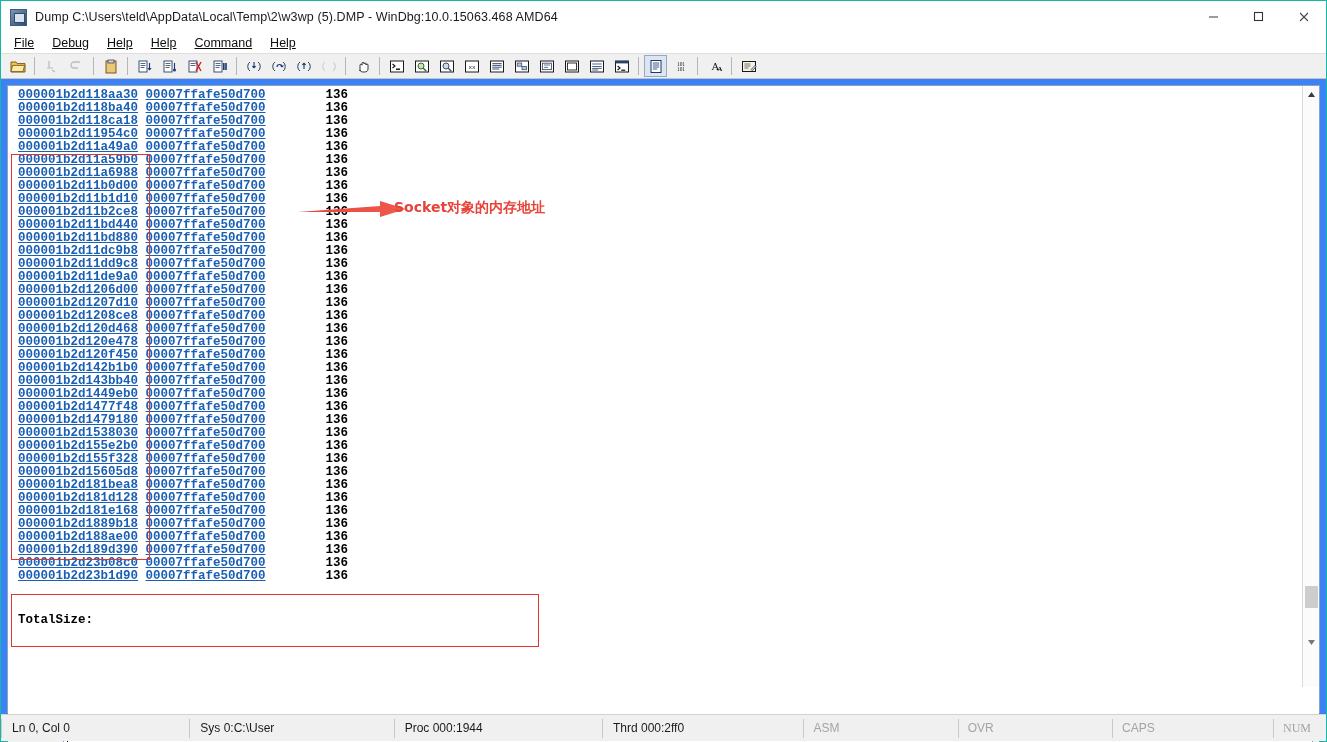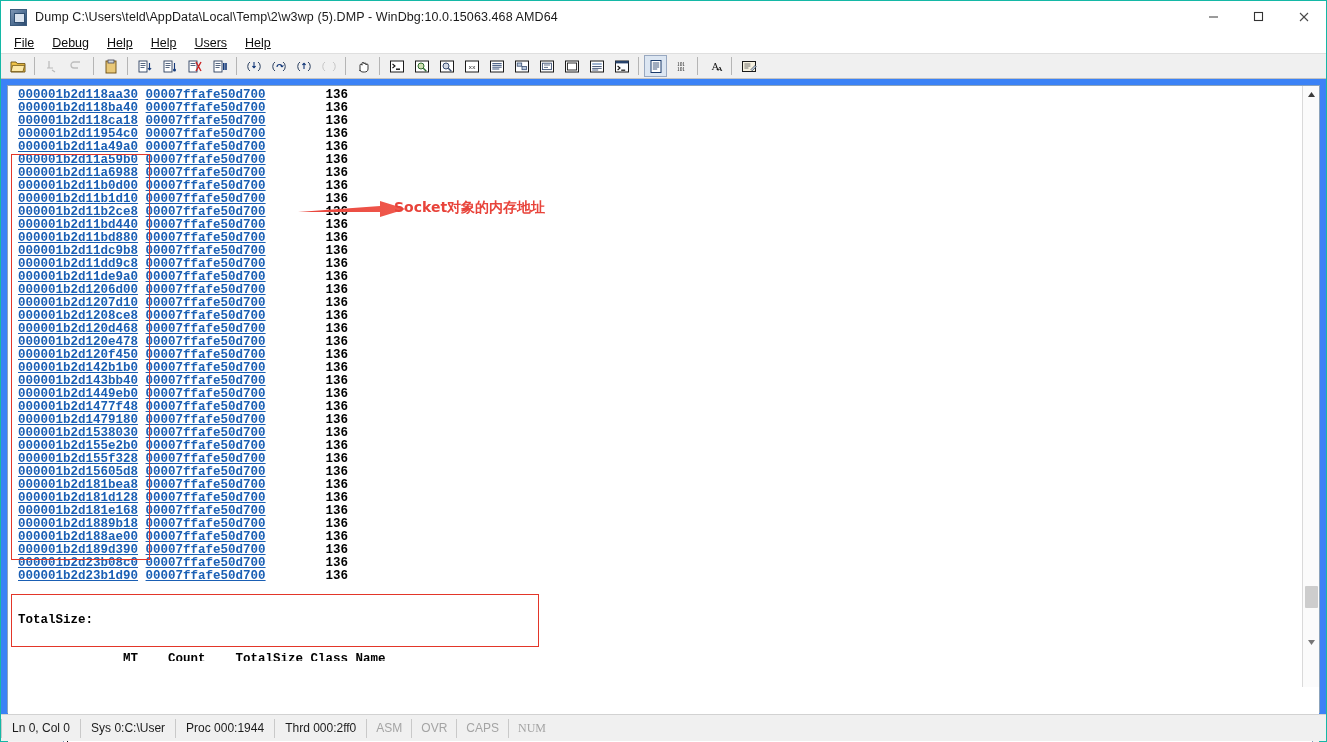--- a/index.html
+++ b/index.html
@@ -180,21 +180,21 @@
 
   
   .hscroll-strip {
     position: absolute; left: 0; bottom: 24px; width: 100%; height: 0px;
   }
 
   
   .statusbar {
     position: absolute; left: 0; bottom: 0; width: 1325px; height: 27px;
     background: #f0f0f0; border-top: 1px solid #d2d2d2;
-    display: flex; align-items: center; justify-content: flex-start;
+    display: flex; align-items: center; justify-content: space-between;
   }
   .sb-cell {
     font-size: 12px; color: #1c1c1c;
     padding: 0 10px; height: 19px; display: flex; align-items: center;
     border-left: 1px solid #c9c9c9;
   }
   .sb-cell.dim { color: #a4a4a4; padding: 0 9px; }
   .sb-cell.last { margin-right: 6px; font-family: Liberation Serif, serif; }
 </style>
 </head>
@@ -223,21 +223,21 @@
           </svg>
       </div>
     </div>
   </div>
 
   <div class="menubar">
     <div class="menuitem"><u>File</u></div>
     <div class="menuitem"><u>Debug</u></div>
     <div class="menuitem"><u>Help</u></div>
     <div class="menuitem"><u>Help</u></div>
-    <div class="menuitem"><u>Users</u></div>
+    <div class="menuitem"><u>Command</u></div>
     <div class="menuitem"><u>Help</u></div>
   </div>
 
   <div class="toolbar">
     <div class="tb-btn">
       <svg class="tb-ico" viewBox="0 0 16 15">
           <path d="M1 3h5l1.2 1.6H15V13H1z" fill="#f3c64b" stroke="#6b5111" stroke-width="0.9"></path>
           <path d="M2.6 6.4h12L13 12.6H1z" fill="#fde9a8" stroke="#6b5111" stroke-width="0.8"></path>
         </svg>
     </div>
@@ -423,21 +423,20 @@
   <div class="cmdpane">
 
 
     <div class="cmdbody">
 
       <div class="outarea">
         <div class="mono" id="rows-container"><div class="row"><span class="addr">000001b2d118aa30</span> <span class="addr">00007ffafe50d700</span>        <span class="cnt">136</span></div><div class="row"><span class="addr">000001b2d118ba40</span> <span class="addr">00007ffafe50d700</span>        <span class="cnt">136</span></div><div class="row"><span class="addr">000001b2d118ca18</span> <span class="addr">00007ffafe50d700</span>        <span class="cnt">136</span></div><div class="row"><span class="addr">000001b2d11954c0</span> <span class="addr">00007ffafe50d700</span>        <span class="cnt">136</span></div><div class="row"><span class="addr">000001b2d11a49a0</span> <span class="addr">00007ffafe50d700</span>        <span class="cnt">136</span></div><div class="row"><span class="addr">000001b2d11a59b0</span> <span class="addr">00007ffafe50d700</span>        <span class="cnt">136</span></div><div class="row"><span class="addr">000001b2d11a6988</span> <span class="addr">00007ffafe50d700</span>        <span class="cnt">136</span></div><div class="row"><span class="addr">000001b2d11b0d00</span> <span class="addr">00007ffafe50d700</span>        <span class="cnt">136</span></div><div class="row"><span class="addr">000001b2d11b1d10</span> <span class="addr">00007ffafe50d700</span>        <span class="cnt">136</span></div><div class="row"><span class="addr">000001b2d11b2ce8</span> <span class="addr">00007ffafe50d700</span>        <span class="cnt">136</span></div><div class="row"><span class="addr">000001b2d11bd440</span> <span class="addr">00007ffafe50d700</span>        <span class="cnt">136</span></div><div class="row"><span class="addr">000001b2d11bd880</span> <span class="addr">00007ffafe50d700</span>        <span class="cnt">136</span></div><div class="row"><span class="addr">000001b2d11dc9b8</span> <span class="addr">00007ffafe50d700</span>        <span class="cnt">136</span></div><div class="row"><span class="addr">000001b2d11dd9c8</span> <span class="addr">00007ffafe50d700</span>        <span class="cnt">136</span></div><div class="row"><span class="addr">000001b2d11de9a0</span> <span class="addr">00007ffafe50d700</span>        <span class="cnt">136</span></div><div class="row"><span class="addr">000001b2d1206d00</span> <span class="addr">00007ffafe50d700</span>        <span class="cnt">136</span></div><div class="row"><span class="addr">000001b2d1207d10</span> <span class="addr">00007ffafe50d700</span>        <span class="cnt">136</span></div><div class="row"><span class="addr">000001b2d1208ce8</span> <span class="addr">00007ffafe50d700</span>        <span class="cnt">136</span></div><div class="row"><span class="addr">000001b2d120d468</span> <span class="addr">00007ffafe50d700</span>        <span class="cnt">136</span></div><div class="row"><span class="addr">000001b2d120e478</span> <span class="addr">00007ffafe50d700</span>        <span class="cnt">136</span></div><div class="row"><span class="addr">000001b2d120f450</span> <span class="addr">00007ffafe50d700</span>        <span class="cnt">136</span></div><div class="row"><span class="addr">000001b2d142b1b0</span> <span class="addr">00007ffafe50d700</span>        <span class="cnt">136</span></div><div class="row"><span class="addr">000001b2d143bb40</span> <span class="addr">00007ffafe50d700</span>        <span class="cnt">136</span></div><div class="row"><span class="addr">000001b2d1449eb0</span> <span class="addr">00007ffafe50d700</span>        <span class="cnt">136</span></div><div class="row"><span class="addr">000001b2d1477f48</span> <span class="addr">00007ffafe50d700</span>        <span class="cnt">136</span></div><div class="row"><span class="addr">000001b2d1479180</span> <span class="addr">00007ffafe50d700</span>        <span class="cnt">136</span></div><div class="row"><span class="addr">000001b2d1538030</span> <span class="addr">00007ffafe50d700</span>        <span class="cnt">136</span></div><div class="row"><span class="addr">000001b2d155e2b0</span> <span class="addr">00007ffafe50d700</span>        <span class="cnt">136</span></div><div class="row"><span class="addr">000001b2d155f328</span> <span class="addr">00007ffafe50d700</span>        <span class="cnt">136</span></div><div class="row"><span class="addr">000001b2d15605d8</span> <span class="addr">00007ffafe50d700</span>        <span class="cnt">136</span></div><div class="row"><span class="addr">000001b2d181bea8</span> <span class="addr">00007ffafe50d700</span>        <span class="cnt">136</span></div><div class="row"><span class="addr">000001b2d181d128</span> <span class="addr">00007ffafe50d700</span>        <span class="cnt">136</span></div><div class="row"><span class="addr">000001b2d181e168</span> <span class="addr">00007ffafe50d700</span>        <span class="cnt">136</span></div><div class="row"><span class="addr">000001b2d1889b18</span> <span class="addr">00007ffafe50d700</span>        <span class="cnt">136</span></div><div class="row"><span class="addr">000001b2d188ae00</span> <span class="addr">00007ffafe50d700</span>        <span class="cnt">136</span></div><div class="row"><span class="addr">000001b2d189d390</span> <span class="addr">00007ffafe50d700</span>        <span class="cnt">136</span></div><div class="row"><span class="addr">000001b2d23b08c0</span> <span class="addr">00007ffafe50d700</span>        <span class="cnt">136</span></div><div class="row"><span class="addr">000001b2d23b1d90</span> <span class="addr">00007ffafe50d700</span>        <span class="cnt">136</span></div></div>
 
         <div class="mono stats">
           <div class="row">TotalSize:</div>
-          <div class="row">              MT    Count    TotalSize Class Name</div>
           
           
           
         </div>
 
         <div class="redbox" id="redbox-addresses"></div>
         <div class="redbox" id="redbox-stats"></div>
 
         <div class="arrow-wrap">
           <svg width="120" height="22" viewBox="0 0 120 22">

